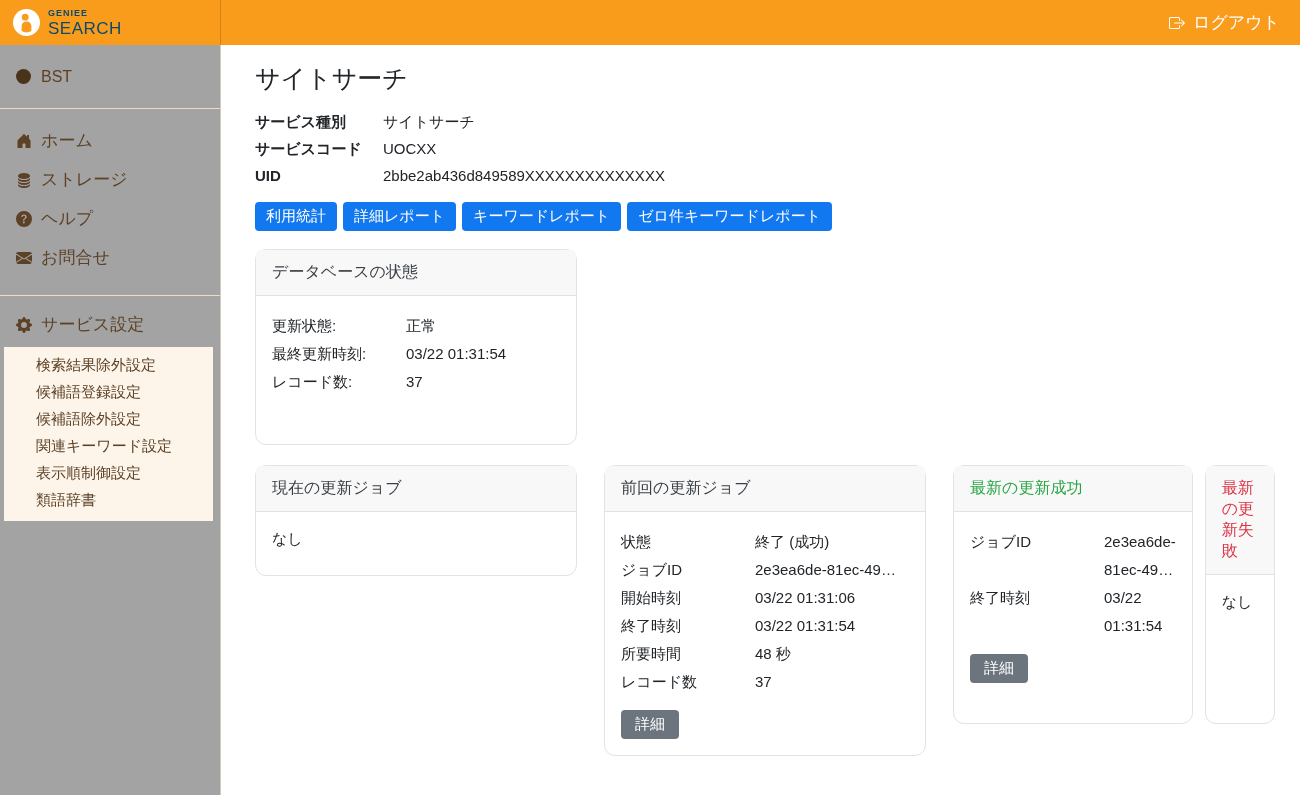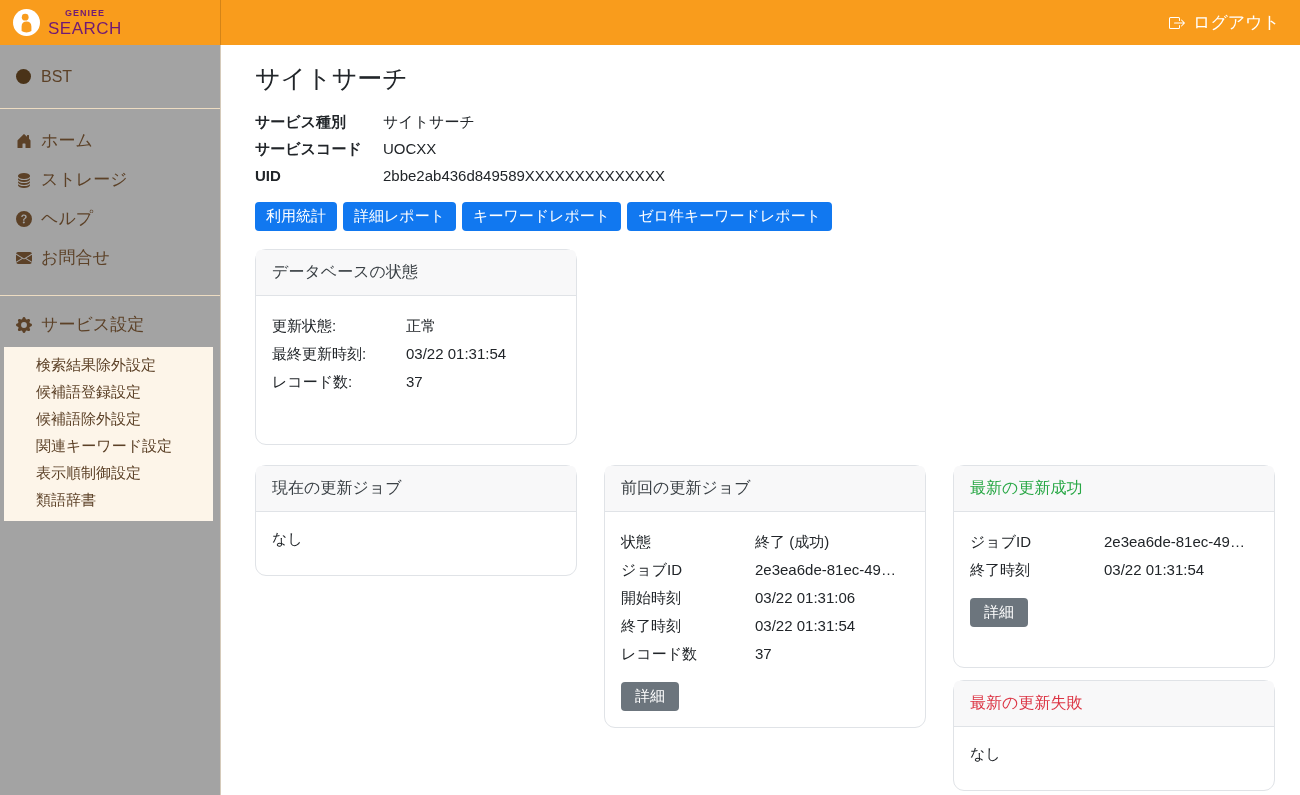--- a/index.html
+++ b/index.html
@@ -13,21 +13,21 @@
 
   
   .header {
     position:absolute; top:0; left:0; right:0; height:45px;
     background:#F99C1C; display:flex; align-items:center;
   }
   .brand {
     width:221px; height:100%; display:flex; align-items:center; gap:8px;
     padding-left:13px; border-right:1px solid rgba(0,0,0,0.15);
   }
-  .brand-text { color:#701a75; line-height:1;text-align:center; }
+  .brand-text { color:#0c4a6e; line-height:1; }
   .brand-top { font-size:9px; font-weight:bold; letter-spacing:1px; margin-bottom:2px; }
   .brand-bottom { font-size:17px; font-weight:normal; letter-spacing:.5px; }
   .logout-btn {
     margin-left:auto; margin-right:14px; display:flex; align-items:center; gap:8px;
     background:transparent; border:none; color:#fff; font-size:17px; cursor:pointer;
     font-family:inherit;
   }
 
   
   .sidebar {
@@ -79,21 +79,21 @@
     font-size:16px; color:#3A4045; border-radius:5px 5px 0 0;
   }
   .card-header.success { color:#28A745; }
   .card-header.danger { color:#DC3545; }
   .card-body { padding:16px; font-size:15px; }
   .db-card { margin-top:18px; }
   .db-card .card-body { padding-bottom:48px; }
   .kv-row { display:flex; line-height:28px; }
   .kv-label { width:134px; font-weight:normal; flex-shrink:0; }
   .cards-row { display:flex; gap:27px; margin-top:20px; align-items:flex-start; }
-  .col-stack { display:flex; flex-direction:column; gap:12px; width:322px; }
+  .col-stack { display:flex; gap:12px; width:322px; }
   .empty-body { padding:18px 16px 26px; font-size:15px; }
   .detail-btn {
     margin-top:14px; background:#6C757D; color:#fff; border:none; border-radius:4px;
     padding:5px 14px; font-size:15px; cursor:pointer; font-family:inherit;
   }
   .success-card .card-body { padding-bottom:40px; }
 </style>
 </head>
 <body>
 
@@ -233,20 +233,24 @@
             <span class="kv-label">ジョブID</span>
             <span class="kv-value">2e3ea6de-81ec-49…</span>
           </div>
           <div class="kv-row">
             <span class="kv-label">開始時刻</span>
             <span class="kv-value">03/22 01:31:06</span>
           </div>
           <div class="kv-row">
             <span class="kv-label">終了時刻</span>
             <span class="kv-value">03/22 01:31:54</span>
+          </div>
+          <div class="kv-row">
+            <span class="kv-label">所要時間</span>
+            <span class="kv-value">48 秒</span>
           </div>
           <div class="kv-row">
             <span class="kv-label">レコード数</span>
             <span class="kv-value">37</span>
           </div>
           <button class="detail-btn">詳細</button>
         </div>
       </div>
 
       <div class="col-stack">

